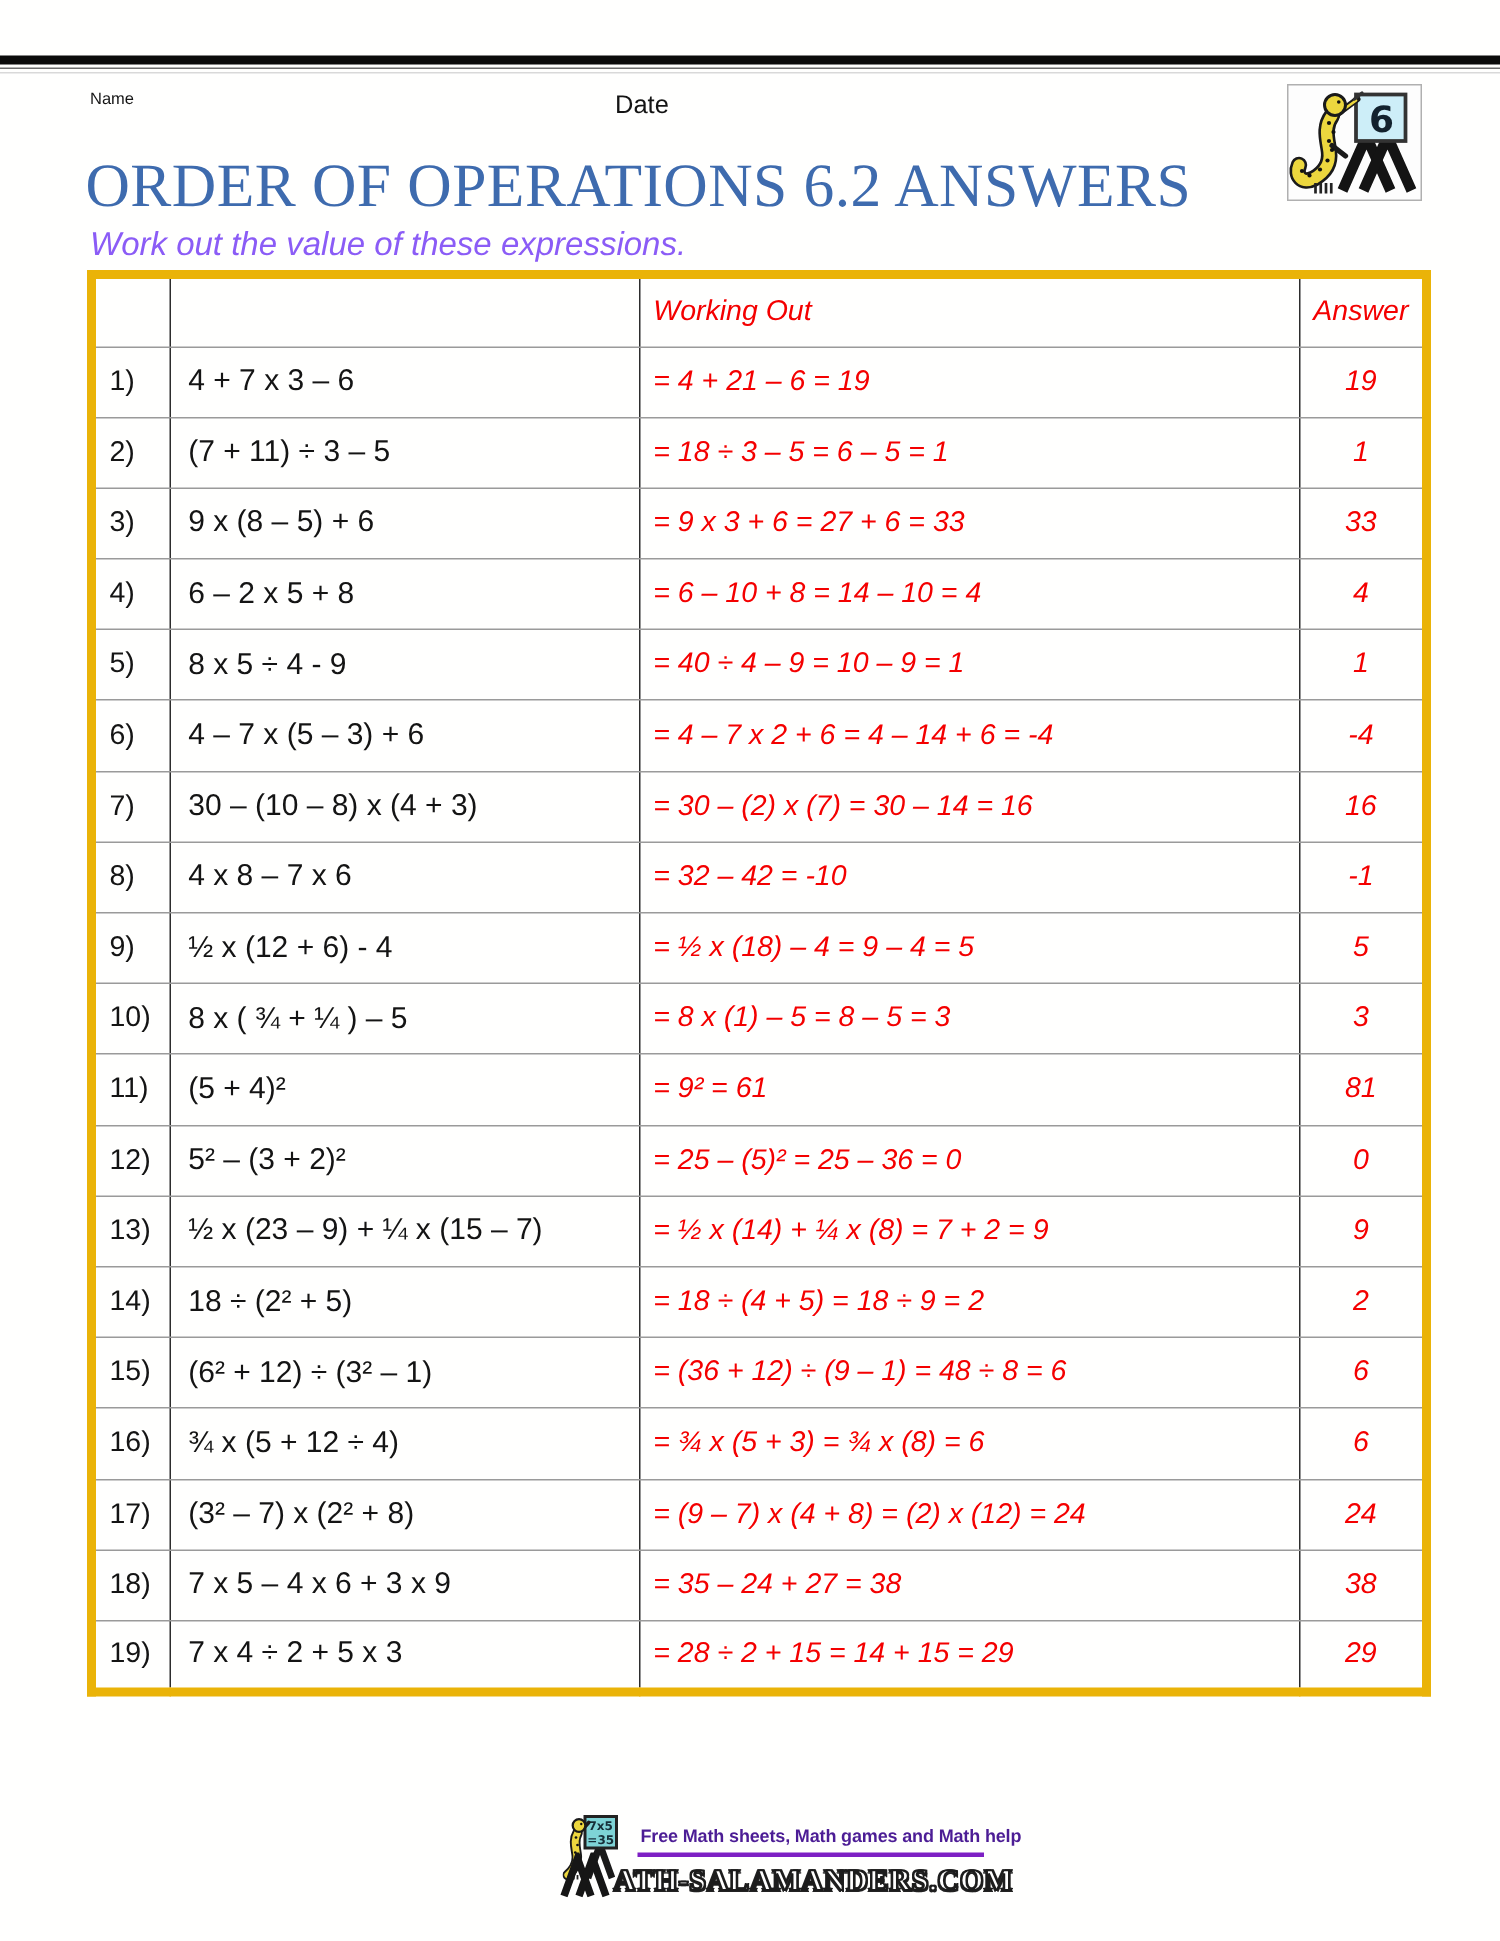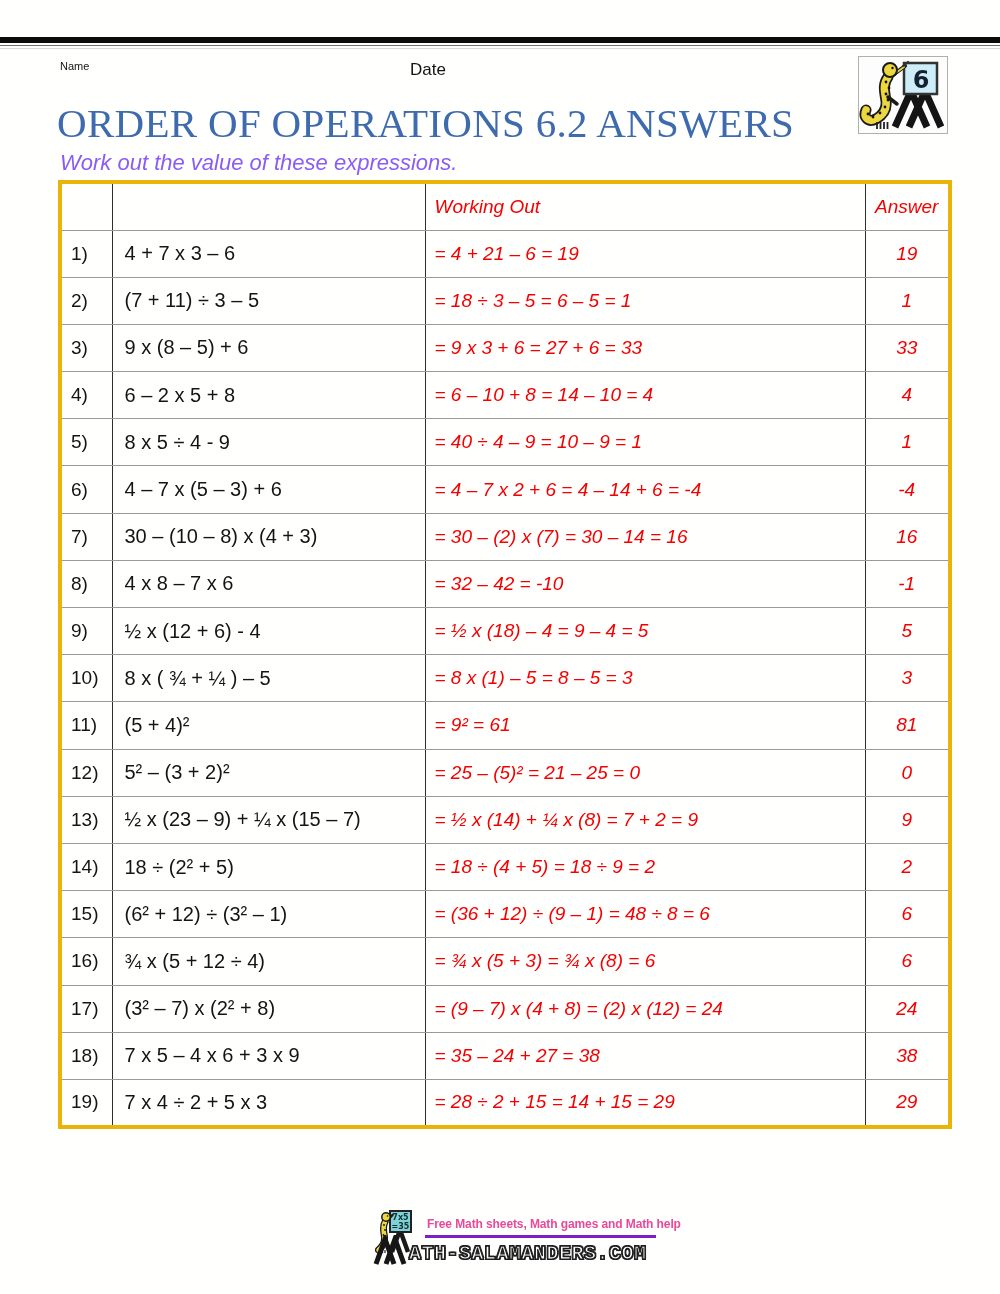--- a/index.html
+++ b/index.html
@@ -22,43 +22,43 @@
   .page-title{
     position:absolute;left:57px;top:99px;margin:0;
     font-family:"Liberation Serif",serif;font-weight:normal;
     font-size:41px;letter-spacing:.3px;color:var(--title-blue);white-space:nowrap;
   }
   .subtitle{position:absolute;left:56px;top:146px;margin:4px;font-style:italic;font-size:22px;color:#8b5cf6;}
 
   table.sheet{
     position:absolute;left:58px;top:180px;width:890px;
     border-collapse:collapse;table-layout:fixed;
-    border:4px solid #eab308;
+    border:6px solid #eab308;
   }
   table.sheet th,table.sheet td{
     border-left:1px solid #2d2d2d;border-right:1px solid #2d2d2d;
     border-top:1px solid #9a9a9a;border-bottom:1px solid #9a9a9a;
     padding:0;vertical-align:middle;overflow:hidden;white-space:nowrap;
   }
   table.sheet thead tr{height:48px;}
   table.sheet tbody tr{height:47.2px;}
   th{font-weight:normal;}
   .c-num{font-size:19px;padding-left:9px !important;text-align:left;}
   .c-expr{font-size:20px;padding-left:12px !important;text-align:left;}
   .c-work{font-size:19px;padding-left:9px !important;text-align:left;color:var(--accent-red);font-style:italic;}
   .c-ans{font-size:19px;text-align:center;color:var(--accent-red);font-style:italic;}
   th.c-work,th.c-ans{font-size:19px;}
 
   .footer{position:absolute;left:373px;top:1210px;width:300px;height:58px;}
   .f-icon{position:absolute;left:2px;top:0;}
-  .f-tagline{position:absolute;left:54px;top:7px;font-size:12px;font-weight:bold;letter-spacing:-0.1px;white-space:nowrap;color:#ec4899;}
+  .f-tagline{position:absolute;left:54px;top:7px;font-size:12px;font-weight:bold;letter-spacing:-0.1px;white-space:nowrap;color:#4c1d95;}
   .f-rule{position:absolute;left:52px;top:25px;width:231px;height:3px;background:var(--purple-rule);}
   .f-wordmark{position:absolute;left:0;top:25px;display:flex;align-items:flex-end;}
   .wm-text{
-    font-family:Liberation Mono, monospace;font-weight:800;font-size:20px;line-height:1;
+    font-family:Liberation Serif, serif;font-weight:800;font-size:20px;line-height:1;
     letter-spacing:.5px;color:#fff;margin-left:-2px;padding-bottom:1px;
     -webkit-text-stroke:1.25px #1c1c1c;
     text-shadow:-1px -1px 0 #222,1px -1px 0 #222,-1px 1px 0 #222,1px 1px 0 #222;
     white-space:nowrap;
   }
 </style>
 </head>
 <body>
 
 <div class="topbar"></div>
@@ -177,21 +177,21 @@
       </tr>
       <tr>
         <td class="c-num">11)</td>
         <td class="c-expr">(5 + 4)²</td>
         <td class="c-work">= 9² = 61</td>
         <td class="c-ans">81</td>
       </tr>
       <tr>
         <td class="c-num">12)</td>
         <td class="c-expr">5² – (3 + 2)²</td>
-        <td class="c-work">= 25 – (5)² = 21 – 25 = 0</td>
+        <td class="c-work">= 25 – (5)² = 25 – 36 = 0</td>
         <td class="c-ans">0</td>
       </tr>
       <tr>
         <td class="c-num">13)</td>
         <td class="c-expr">½ x (23 – 9) + ¼ x (15 – 7)</td>
         <td class="c-work">= ½ x (14) + ¼ x (8) = 7 + 2 = 9</td>
         <td class="c-ans">9</td>
       </tr>
       <tr>
         <td class="c-num">14)</td>

